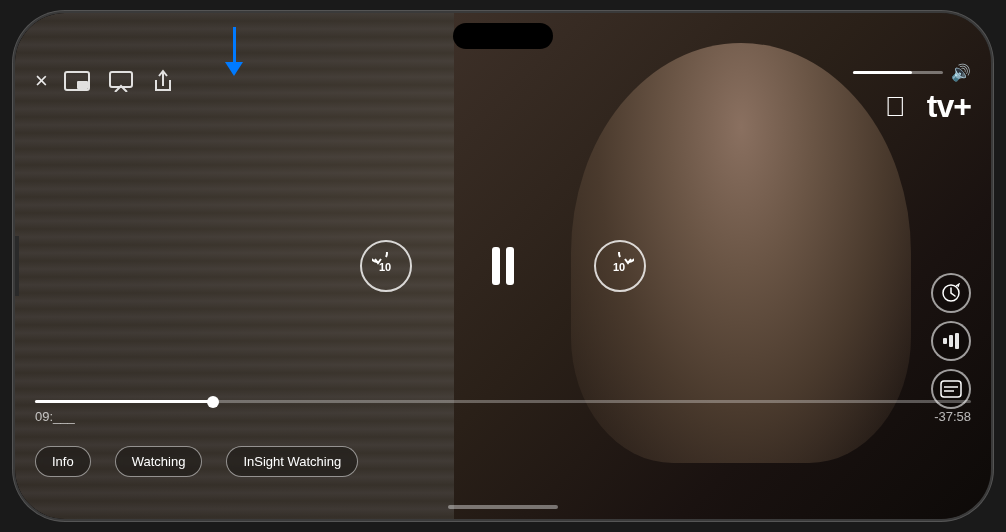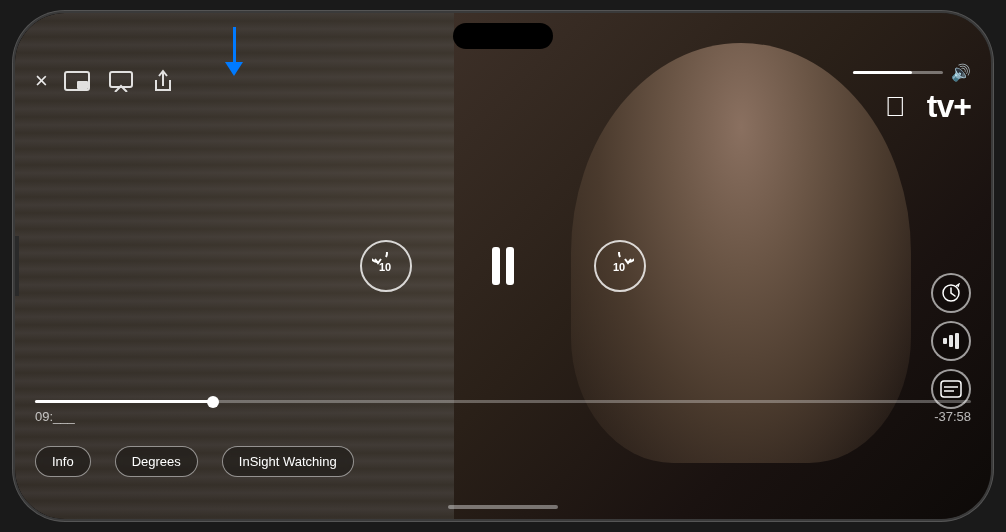--- a/index.html
+++ b/index.html
@@ -540,18 +540,18 @@
       <div class="progress-dot" style="left: calc(19% - 6px)"></div>
     </div>
     <div class="time-row">
       <span class="time-label">09:___</span>
       <span class="time-label">-37:58</span>
     </div>
   </div>
 
   <div class="bottom-actions">
     <div class="action-pill">Info</div>
-    <div class="action-pill">Degrees</div>
+    <div class="action-pill">Watching</div>
     <div class="action-pill">InSight Watching</div>
   </div>
 
   <div class="home-indicator"></div>
 </div>
 
 </body></html>

